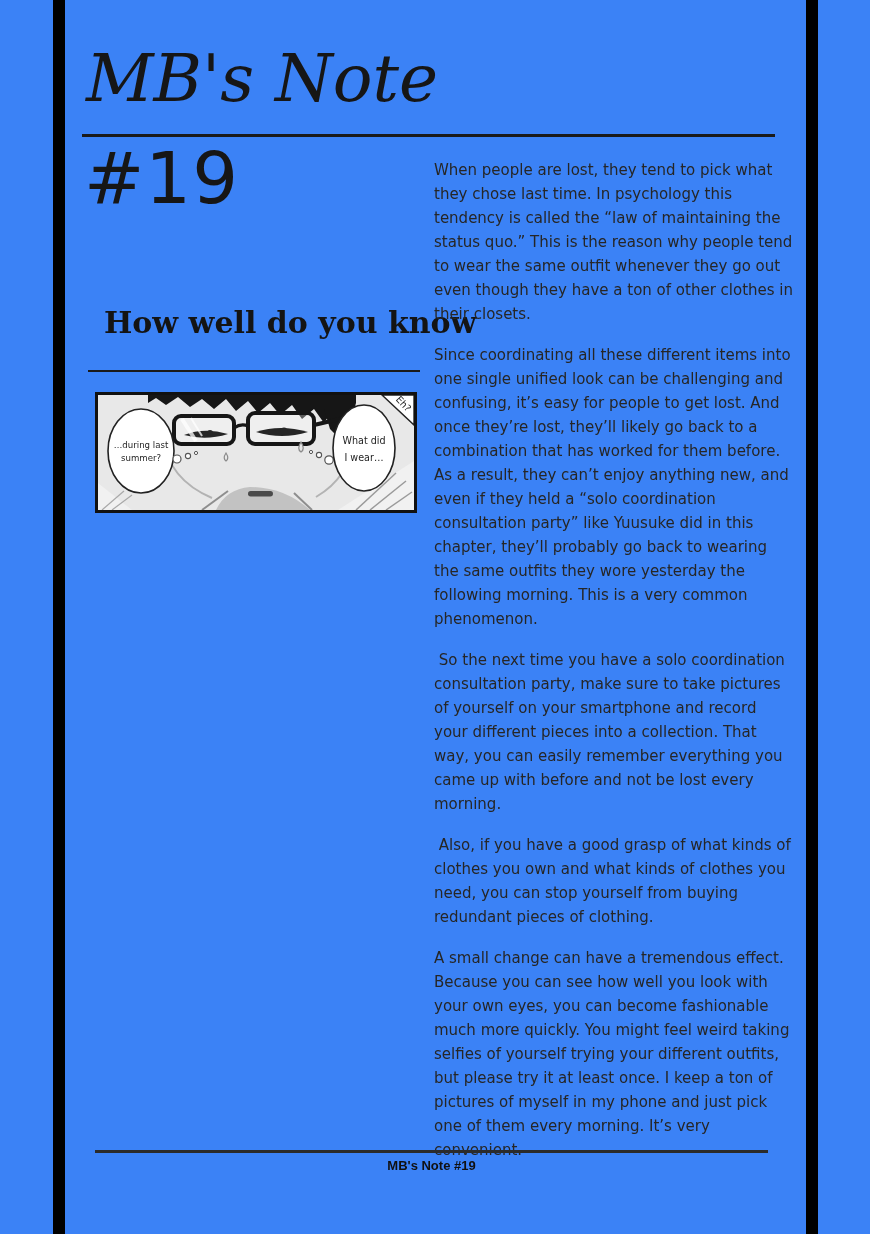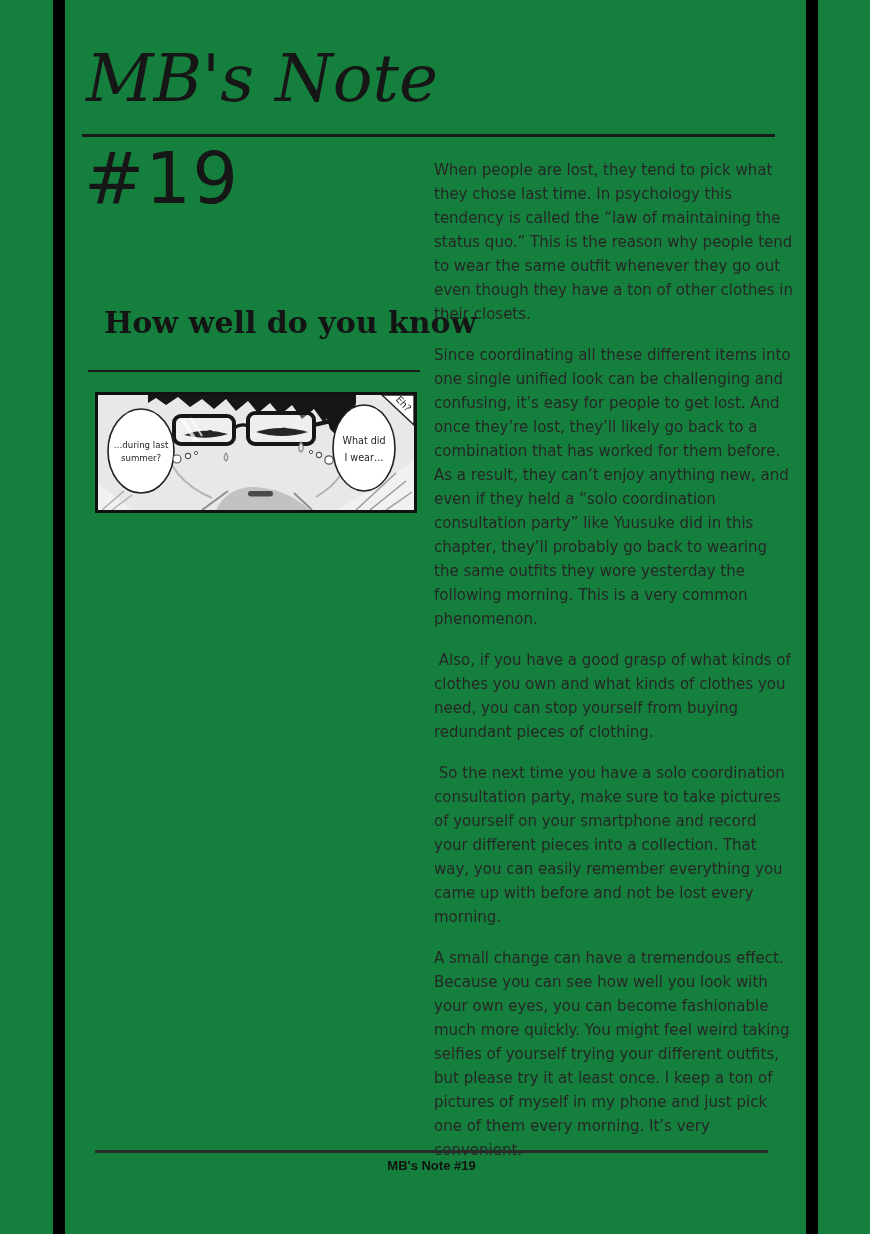--- a/index.html
+++ b/index.html
@@ -1,21 +1,21 @@
 <!DOCTYPE html>
 <html><head>
 <meta charset="utf-8">
 <title>MB's Note #19</title>
 <style>
   html,body{margin:0;padding:0;}
   body{
     width:870px;height:1234px;position:relative;background:#ffffff;
     font-family:"DejaVu Sans",sans-serif;color:#1c1c1c;overflow:hidden;
   }
-  .page{position:absolute;inset:0;background:#15803d;}
+  .page{position:absolute;inset:0;background:#3b82f6;}
   .bar{position:absolute;top:0;bottom:0;width:12px;background:#000;}
   .bar-left{left:53px;}
   .bar-right{left:806px;}
 
   .script-title{
     position:absolute;left:86px;top:46px;margin:0;
     font-family:"DejaVu Serif",serif;font-style:italic;font-weight:400;
     font-size:66px;line-height:1;white-space:nowrap;color:#161616;
   }
   .title-rule{position:absolute;left:82px;top:134px;width:693px;height:3px;background:#1a1a1a;}
@@ -144,21 +144,21 @@
       <g>
         <path d="M284,0 L316,0 L316,30 Z" fill="#ffffff" stroke="#222222" stroke-width="1.4"></path>
         <text class="bubble-text bt-m" transform="translate(303,11) rotate(47)">Eh?</text>
       </g>
     </svg>
   </figure>
 
   <section class="body-col">
     <p>When people are lost, they tend to pick what they chose last time. In psychology this tendency is called the “law of maintaining the status quo.” This is the reason why people tend to wear the same outfit whenever they go out even though they have a ton of other clothes in their closets.</p>
     <p>Since coordinating all these different items into one single unified look can be challenging and confusing, it’s easy for people to get lost. And once they’re lost, they’ll likely go back to a combination that has worked for them before. As a result, they can’t enjoy anything new, and even if they held a “solo coordination consultation party” like Yuusuke did in this chapter, they’ll probably go back to wearing the same outfits they wore yesterday the following morning. This is a very common phenomenon.</p>
+    <p> So the next time you have a solo coordination consultation party, make sure to take pictures of yourself on your smartphone and record your different pieces into a collection. That way, you can easily remember everything you came up with before and not be lost every morning.</p>
     <p> Also, if you have a good grasp of what kinds of clothes you own and what kinds of clothes you need, you can stop yourself from buying redundant pieces of clothing.</p>
-    <p> So the next time you have a solo coordination consultation party, make sure to take pictures of yourself on your smartphone and record your different pieces into a collection. That way, you can easily remember everything you came up with before and not be lost every morning.</p>
     <p>A small change can have a tremendous effect. Because you can see how well you look with your own eyes, you can become fashionable much more quickly. You might feel weird taking selfies of yourself trying your different outfits, but please try it at least once. I keep a ton of pictures of myself in my phone and just pick one of them every morning. It’s very convenient.</p>
   </section>
 
   <div class="footer-rule"></div>
   <div class="footer-label">MB's Note #19</div>
 
 </div>
 
 </body></html>

